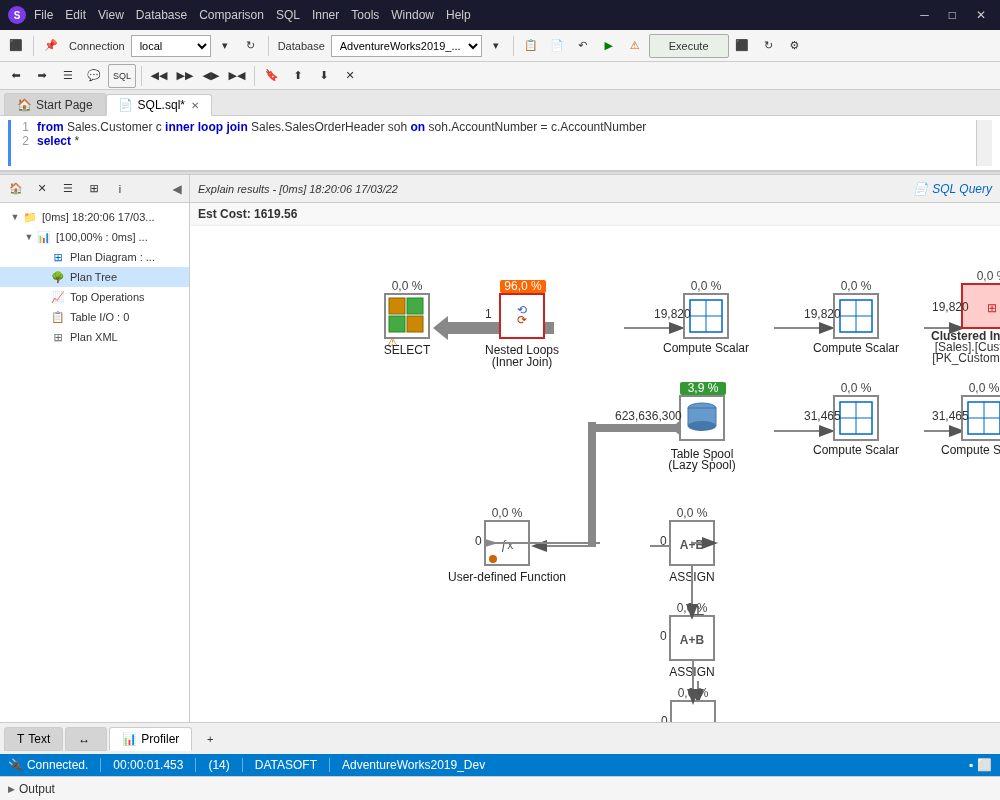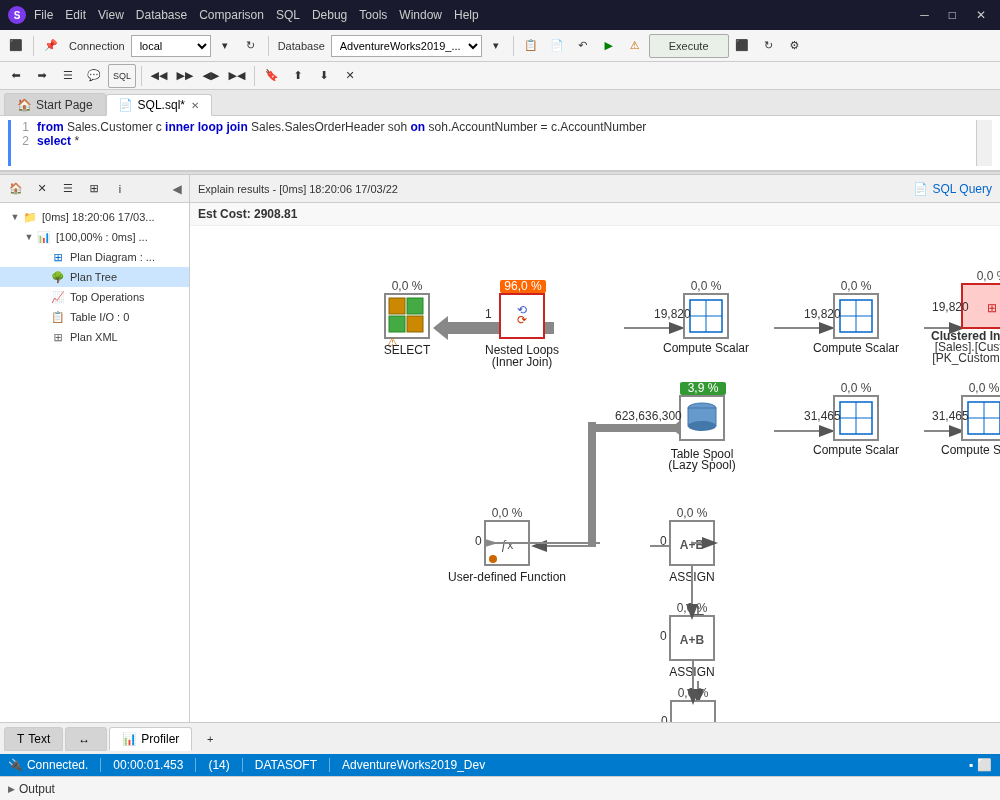--- a/index.html
+++ b/index.html
@@ -53,21 +53,21 @@
     .tree-item { display: flex; align-items: center; padding: 2px 4px; cursor: pointer; white-space: nowrap; }
     .tree-item.selected { background: #cce5ff; }
     .tree-indent { display: inline-block; }
     .tree-arrow { width: 14px; display: inline-flex; align-items: center; justify-content: center; color: #666; font-size: 9px; }
     .tree-icon { width: 16px; height: 16px; margin-right: 4px; display: inline-flex; align-items: center; justify-content: center; font-size: 11px; }
     .tree-label { font-size: 11px; color: #333; }
     .collapse-btn { width: 16px; height: 100%; display: flex; align-items: center; justify-content: center; cursor: pointer; color: #666; font-size: 12px; margin-left: auto; }
     
     
     .right-panel { flex: 1; display: flex; flex-direction: column; overflow: hidden; background: #f8f8f8; }
-    .explain-header { height: 28px; background: #f0f0f0; border-bottom: 1px solid #ccc; display: flex; align-items: center; padding: 0 8px; justify-content: space-between; }
+    .explain-header { height: 28px; background: #f0f0f0; border-bottom: 1px solid #ccc; display: flex; align-items: center; padding: 0 8px; justify-content: space-between; font-style: italic; }
     .explain-title { font-size: 11px; color: #333; }
     .sql-query-btn { font-size: 11px; color: #0066cc; cursor: pointer; display: flex; align-items: center; gap: 4px; }
     .est-cost { font-size: 12px; color: #333; padding: 4px 8px; background: #f8f8f8; border-bottom: 1px solid #eee; font-weight: bold; }
     
     
     .plan-canvas { flex: 1; overflow: auto; position: relative; background: white; }
     
     
     .status-bar { height: 22px; background: #007acc; display: flex; align-items: center; padding: 0 8px; gap: 12px; color: white; font-size: 11px; }
     .status-item { display: flex; align-items: center; gap: 4px; }
@@ -90,21 +90,21 @@
 <div class="title-bar">
   <div class="title-bar-left">
     <div class="title-logo">S</div>
     <div class="title-menu">
       <span>File</span>
       <span>Edit</span>
       <span>View</span>
       <span>Database</span>
       <span>Comparison</span>
       <span>SQL</span>
-      <span>Debug</span>
+      <span>Inner</span>
       <span>Tools</span>
       <span>Window</span>
       <span>Help</span>
     </div>
   </div>
   <div class="title-controls">
     <span>─</span>
     <span>□</span>
     <span>✕</span>
   </div>
@@ -247,21 +247,21 @@
   <div class="right-panel">
     <div class="explain-header">
       <span class="explain-title">Explain results - [0ms] 18:20:06 17/03/22</span>
       <div class="sql-query-btn">
         <span>📄</span>
         <span>SQL Query</span>
       </div>
     </div>
     <div class="est-cost">
       <span>Est Cost:</span>
-      <span>2908.81</span>
+      <span>1619.56</span>
     </div>
 
     <div class="plan-canvas">
       <svg width="900" height="520" style="background:white;">
 
         <defs>
           <marker id="arr" markerWidth="8" markerHeight="8" refX="6" refY="3" orient="auto">
             <path d="M0,0 L0,6 L8,3 z" fill="#555"></path>
           </marker>
           <marker id="arr-thin" markerWidth="7" markerHeight="7" refX="5" refY="2.5" orient="auto">

